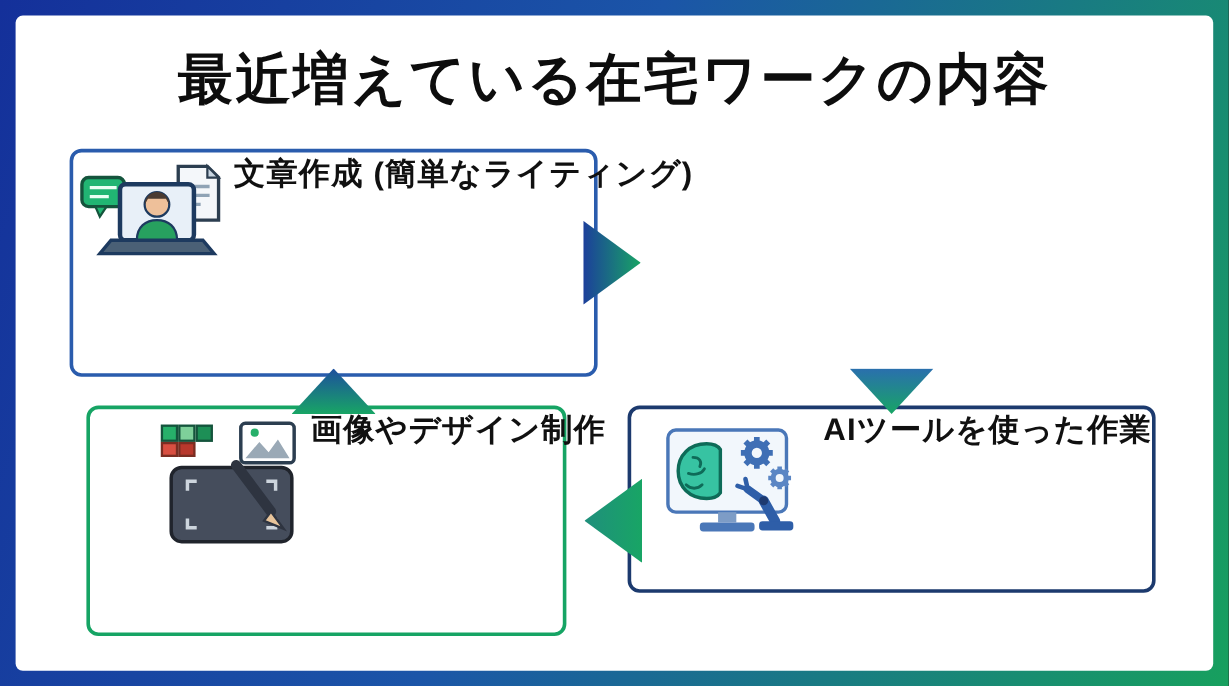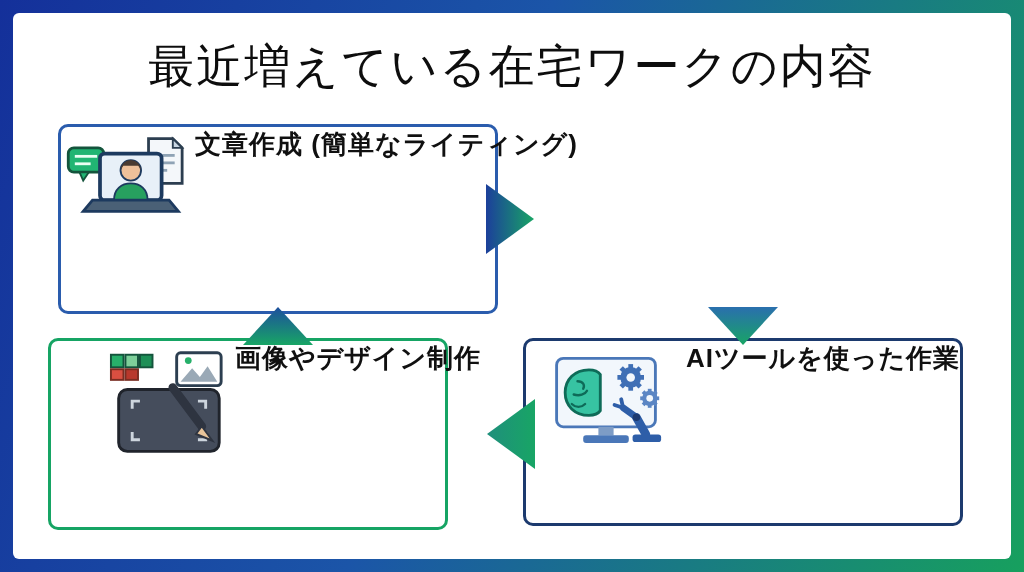--- a/index.html
+++ b/index.html
@@ -9,39 +9,39 @@
   .stage {
     position:relative; width:1024px; height:572px; overflow:hidden;
     background:linear-gradient(110deg,#14309a 0%,#1b55a8 45%,#17a05e 100%);
   }
   .panel {
     position:absolute; left:13px; top:13px; right:13px; bottom:13px;
     background:#ffffff; border-radius:6px;
   }
   .title {
     position:absolute; top:36px; left:0; width:100%;
-    text-align:center; font-size:46px; font-weight:400; color:#0d0d0d;
+    text-align:center; font-size:46px; font-weight:700; color:#0d0d0d;
     letter-spacing:2px;
   }
   .card {
     position:absolute; background:#ffffff; border-radius:10px;
     display:flex; flex-direction:row; align-items:flex-start;
   }
   .card .icon-wrap {
     flex:1; display:flex; align-items:center; justify-content:center;
     width:100%; padding-top:6px;
   }
   .card .label {
     font-size:26px; font-weight:800; color:#101010; padding-bottom:15px;
     letter-spacing:1px; white-space:nowrap;
   }
   .card-tl { left:58px;  top:124px; width:440px; height:190px; border:3px solid #2a5cad; }
   .card-tr { left:523px; top:124px; width:440px; height:190px; border:3px solid #16a464; }
-  .card-bl { left:48px;  top:338px; width:400px; height:192px; border:3px solid #16a464;padding-left:48px; }
-  .card-br { left:523px; top:338px; width:440px; height:188px; border:3px solid #1c3a6e; }
+  .card-bl { left:72px;  top:338px; width:400px; height:192px; border:3px solid #16a464;padding-left:48px; }
+  .card-br { left:523px; top:338px; width:440px; height:156px; border:3px solid #1c3a6e; }
 
   .arrow { position:absolute; }
   .arrow-right { left:486px; top:184px; width:48px; height:70px;
     background:linear-gradient(90deg,#1c3f9b,#18a565);
     clip-path:polygon(0 0,100% 50%,0 100%); }
   .arrow-down  { left:708px; top:307px; width:70px; height:38px;
     background:linear-gradient(180deg,#2a6fae,#18a565);
     clip-path:polygon(0 0,100% 0,50% 100%); }
   .arrow-left  { left:487px; top:399px; width:48px; height:70px;
     background:linear-gradient(270deg,#18a565,#1f8f7c);

